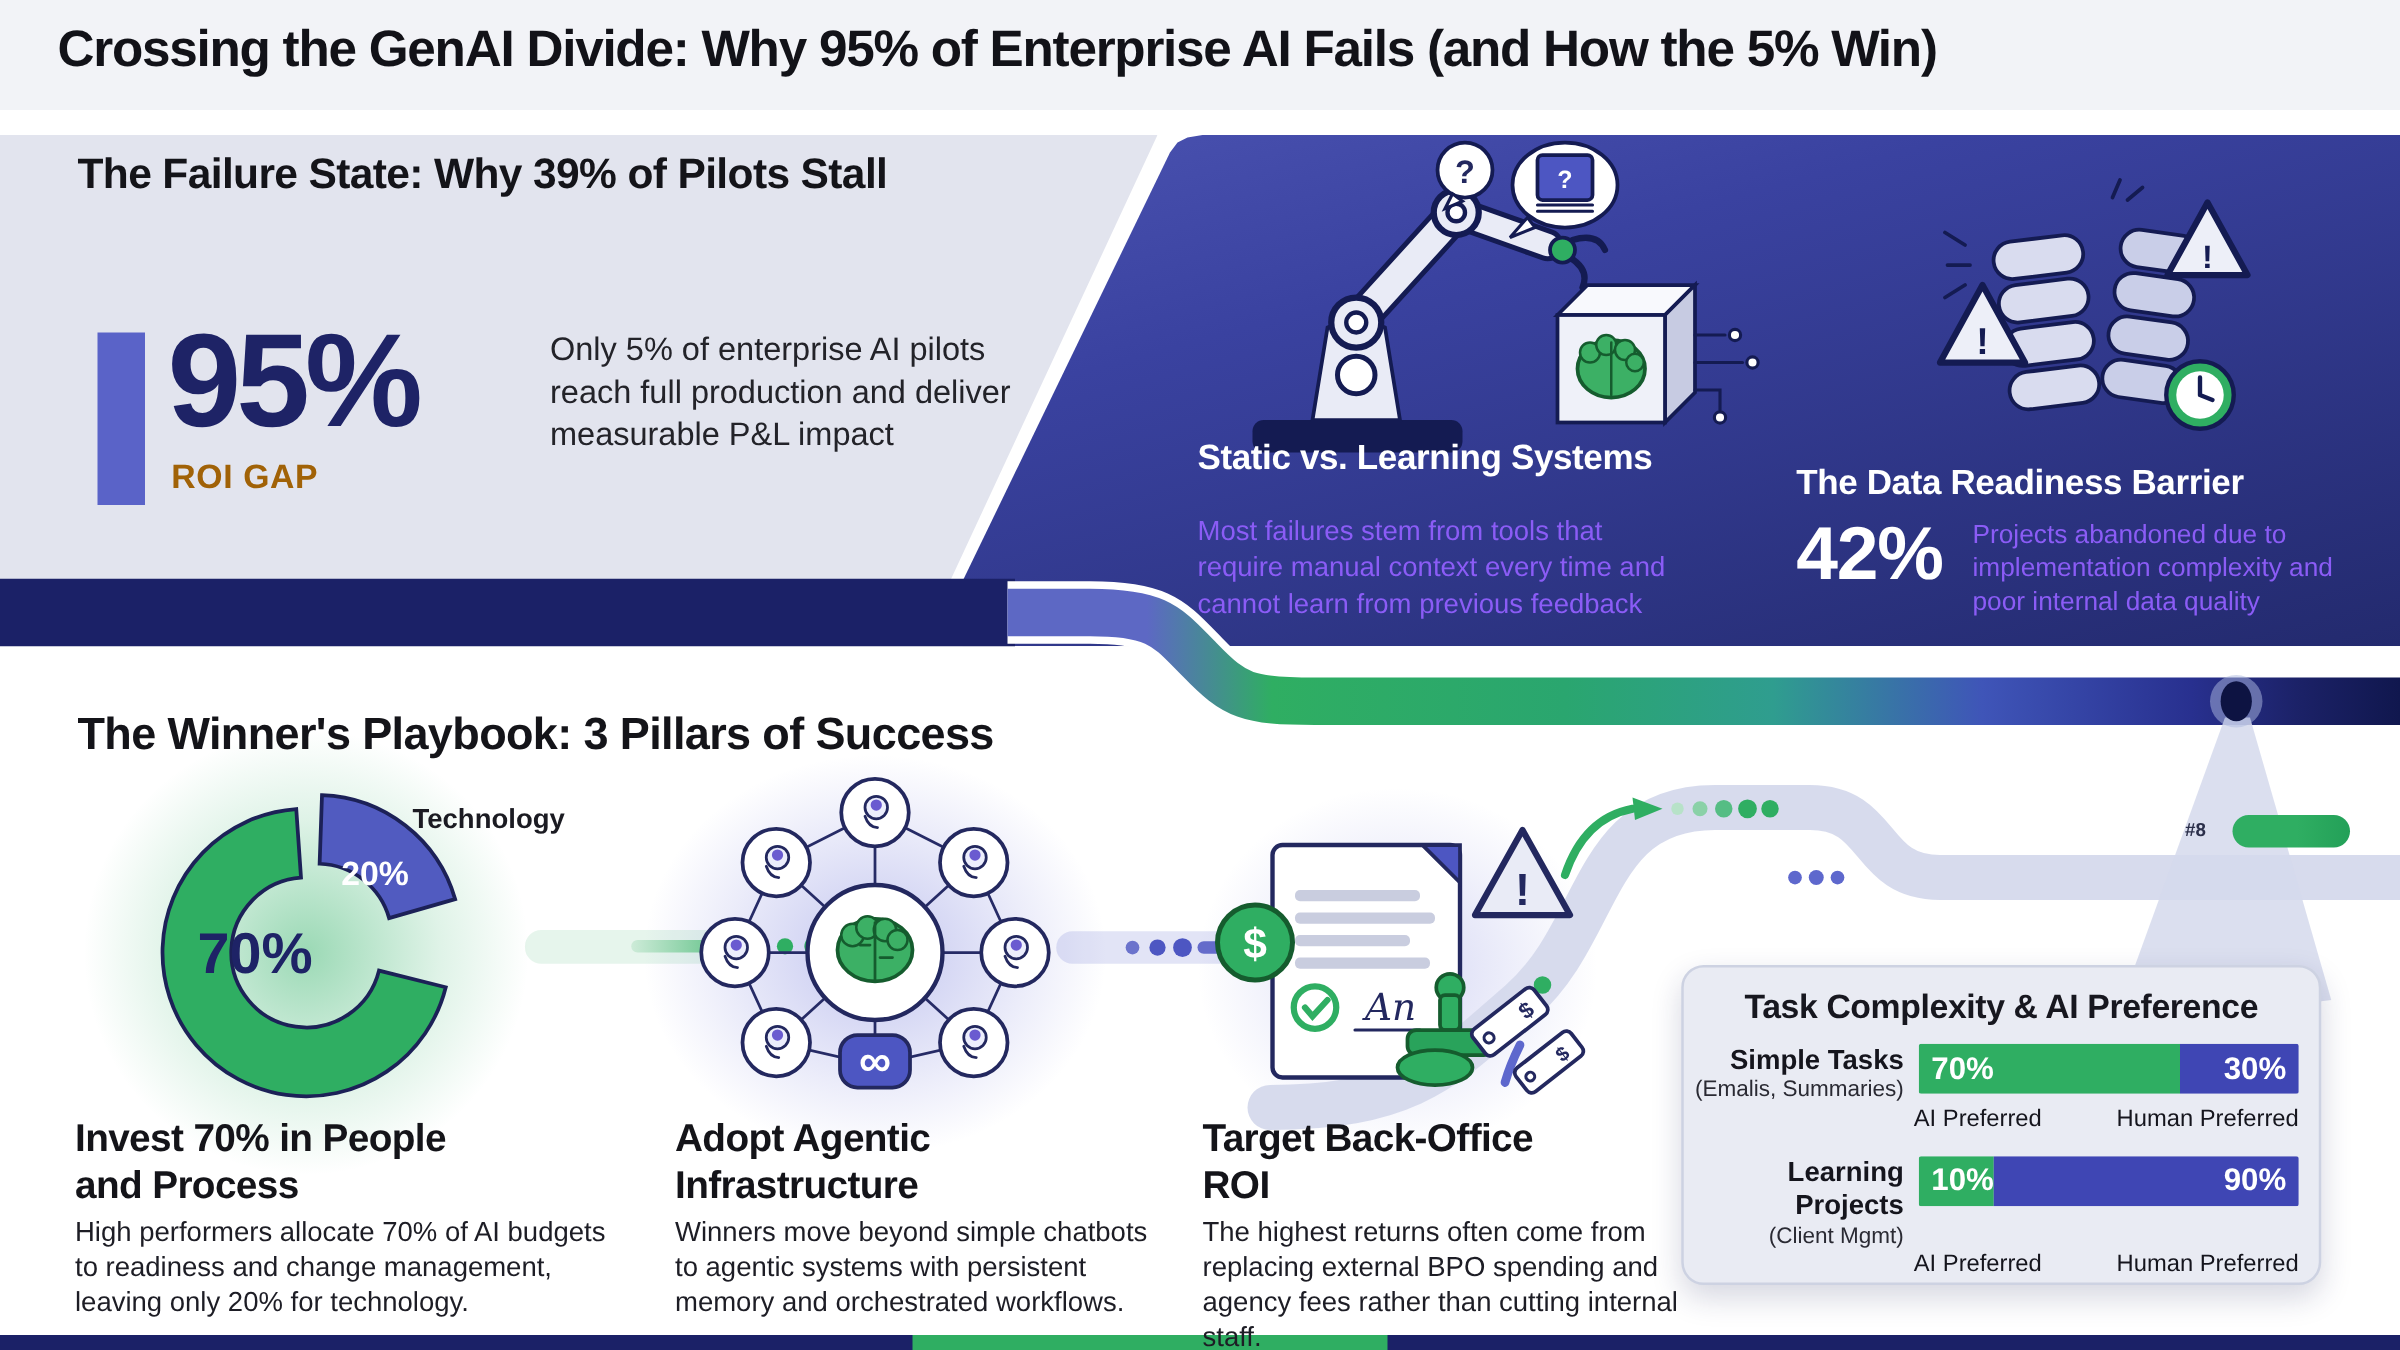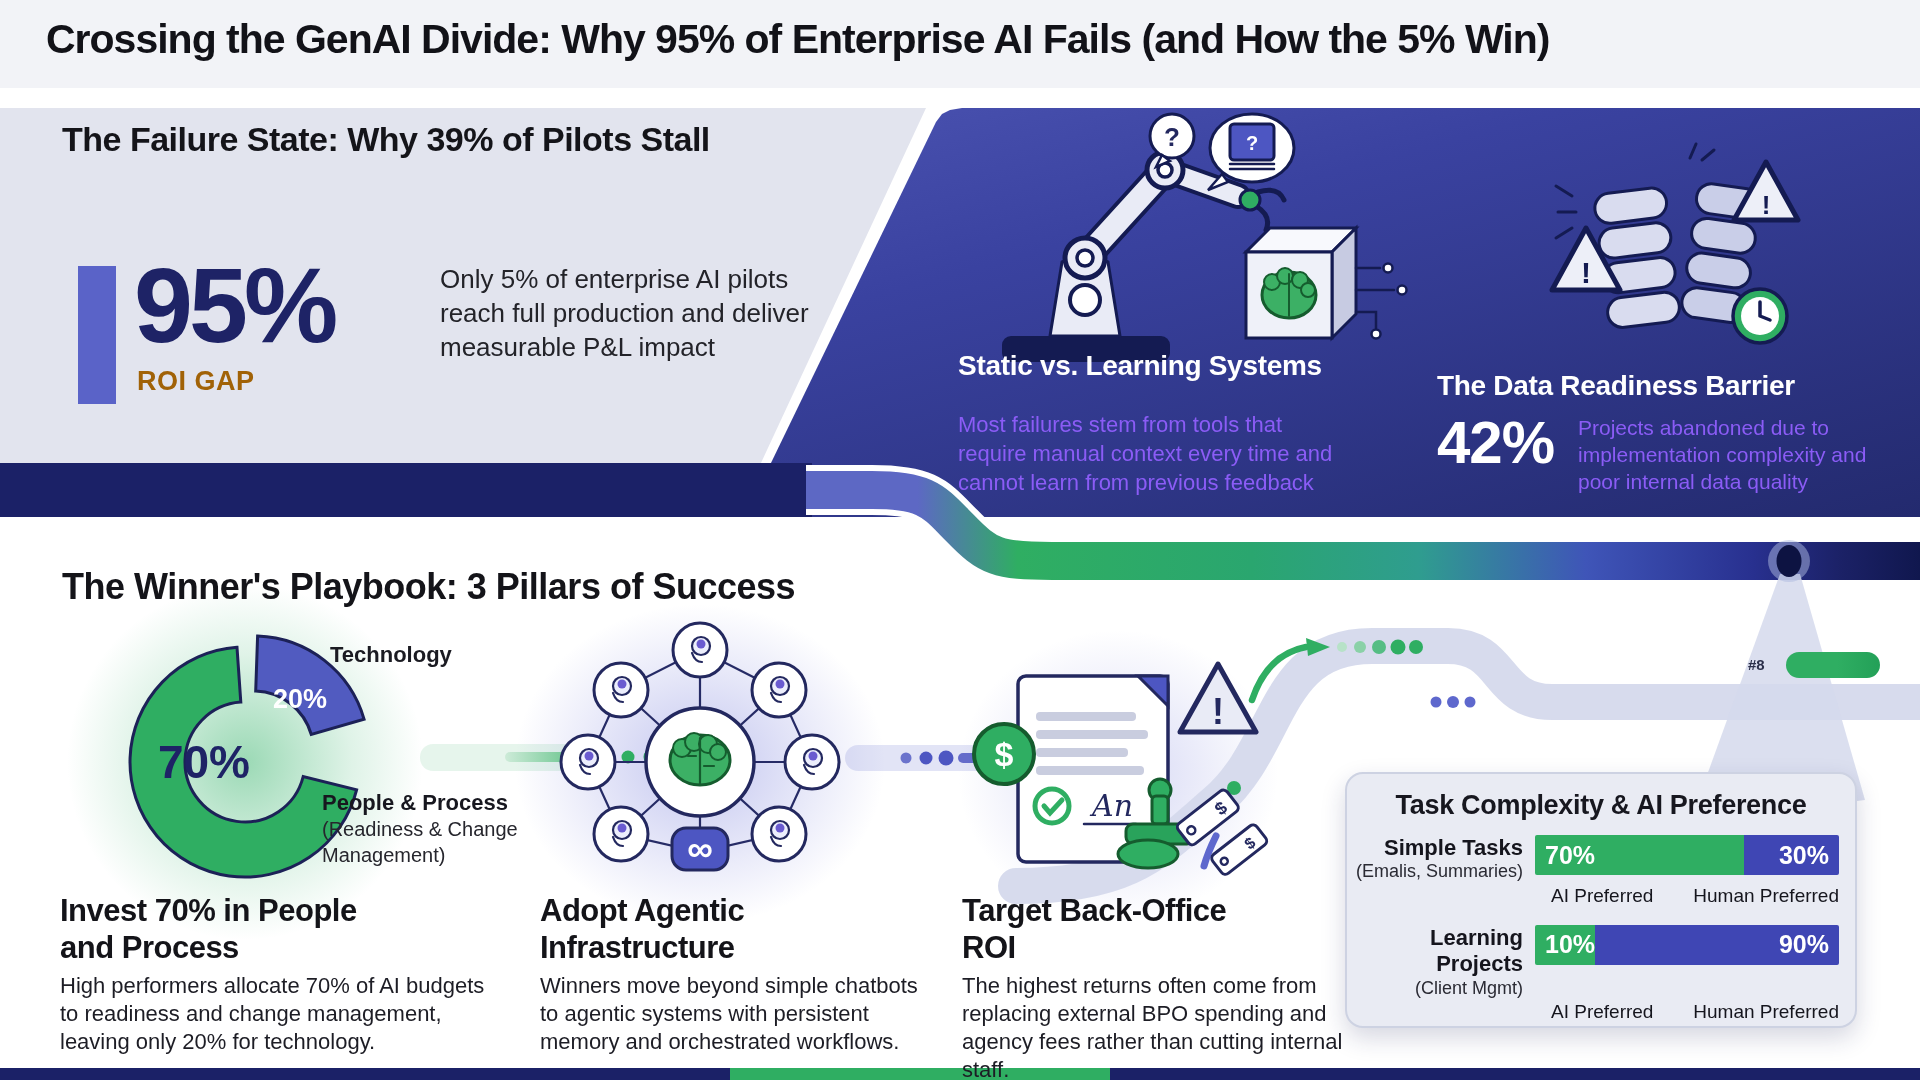--- a/index.html
+++ b/index.html
@@ -37,21 +37,21 @@
   .task-card{left:1345px;top:772px;width:512px;height:256px;background:#e9ebf3;border:2px solid #cdd2e2;
              border-radius:18px;box-shadow:0 10px 24px rgba(30,35,90,.18);box-sizing:border-box;z-index:5;}
   .task-title{text-align:center;margin:16px 8px 8px 8px;font-size:27px;font-weight:800;color:#17171f;letter-spacing:-0.3px;}
   .t-row{display:grid;grid-template-columns:168px 1fr;column-gap:12px;padding:0 16px 0 8px;margin-top:14px;}
   .t-label{text-align:right;align-self:center;line-height:1.2;}
   .t-label .l1{font-size:22px;font-weight:800;color:#15151d;}
   .t-label .l2{font-size:18px;color:#2a2a33;}
   .t-bar{display:flex;height:40px;border-radius:2px;overflow:hidden;}
   .seg-ai{background:#2fae62;display:flex;align-items:center;padding-left:10px;color:#fff;font-size:25px;font-weight:800;}
   .seg-human{background:#3f46b4;display:flex;align-items:center;justify-content:flex-end;padding-right:10px;color:#fff;font-size:25px;font-weight:800;}
-  .t-caps{display:grid;grid-template-columns:168px 1fr;column-gap:28px;padding:2px 16px 0 8px;}
+  .t-caps{display:grid;grid-template-columns:168px 1fr;column-gap:8px;padding:2px 16px 0 8px;}
   .t-caps .caps-inner{display:flex;justify-content:space-between;font-size:19px;color:#15151d;}
   
   .flow-tag{left:1748px;top:656px;font-size:15px;font-weight:700;color:#2b2f4a;}
   .flow-pill{left:1786px;top:652px;width:94px;height:26px;border-radius:13px;
              background:linear-gradient(90deg,#2fae62 55%,#23a058);z-index:3;}
   svg.deco{left:0;top:0;z-index:2;pointer-events:none;}
   .txt{z-index:3;}
 </style>
 </head>
 <body>
@@ -324,24 +324,20 @@
   <div class="abs txt card-heading" style="left:958px;top:350px;">Static vs. Learning Systems</div>
   <div class="abs txt card-body" style="left:958px;top:410px;width:395px;">Most failures stem from tools that require manual context every time and cannot learn from previous feedback</div>
 
   <div class="abs txt card-heading" style="left:1437px;top:370px;">The Data Readiness Barrier</div>
   <div class="abs txt pct42">42%</div>
   <div class="abs txt card-body" style="left:1578px;top:414px;width:310px;font-size:21px;line-height:27px;">Projects abandoned due to implementation complexity and poor internal data quality</div>
 
   <div class="abs txt playbook-heading">The Winner's Playbook: 3 Pillars of Success</div>
 
   <div class="abs txt donut-label-top">Technology</div>
-  <div class="abs txt" style="left:322px;top:790px;">
-    <div class="donut-label-bold">People &amp; Process</div>
-    <div class="donut-label-sub">(Readiness &amp; Change Management)</div>
-  </div>
 
   <div class="abs txt pillar-heading" style="left:60px;top:892px;width:320px;">Invest 70% in People and Process</div>
   <div class="abs txt pillar-body" style="left:60px;top:972px;width:445px;">High performers allocate 70% of AI budgets to readiness and change management, leaving only 20% for technology.</div>
 
   <div class="abs txt pillar-heading" style="left:540px;top:892px;width:300px;">Adopt Agentic Infrastructure</div>
   <div class="abs txt pillar-body" style="left:540px;top:972px;width:380px;">Winners move beyond simple chatbots to agentic systems with persistent memory and orchestrated workflows.</div>
 
   <div class="abs txt pillar-heading" style="left:962px;top:892px;width:270px;">Target Back-Office ROI</div>
   <div class="abs txt pillar-body" style="left:962px;top:972px;width:402px;">The highest returns often come from replacing external BPO spending and agency fees rather than cutting internal staff.</div>
 

